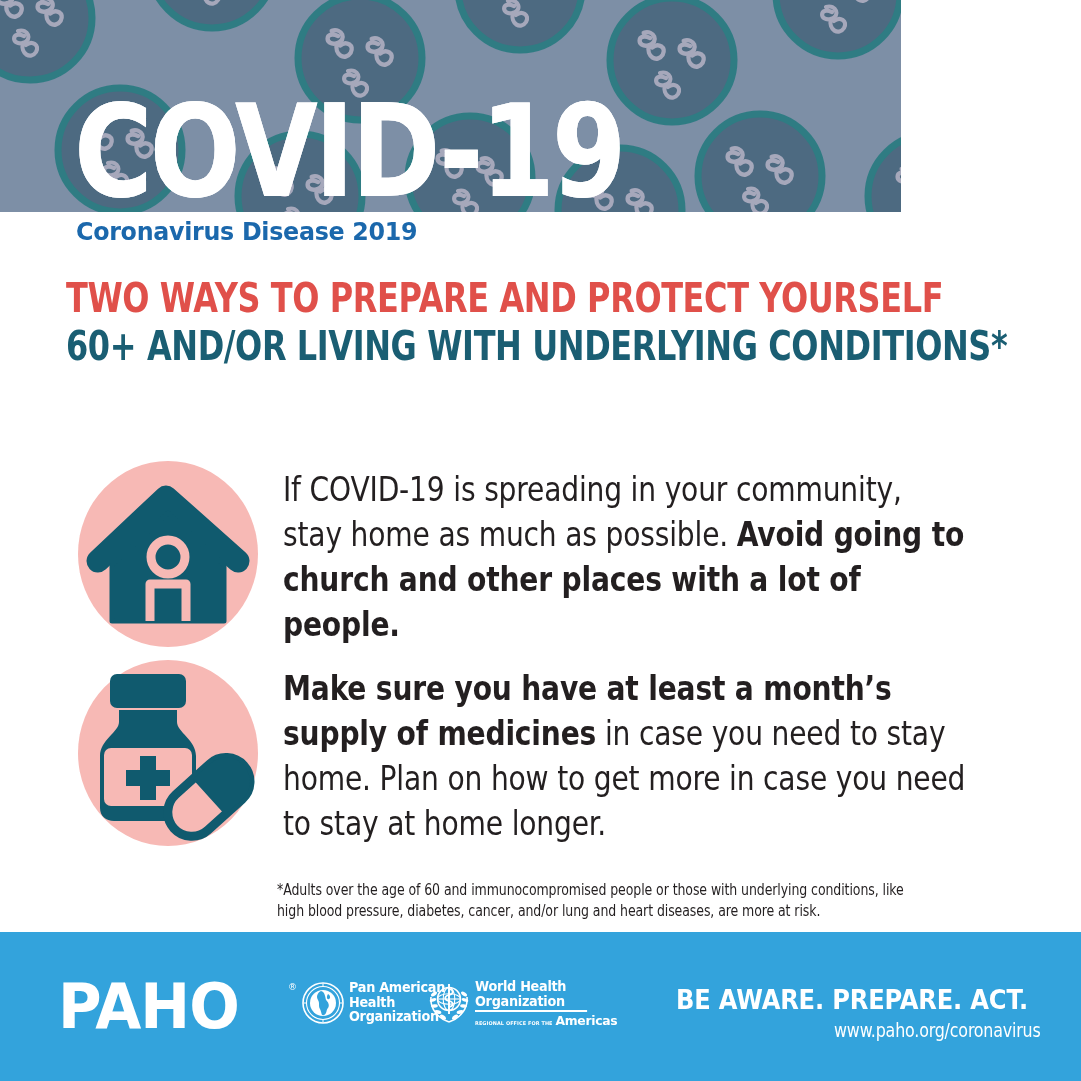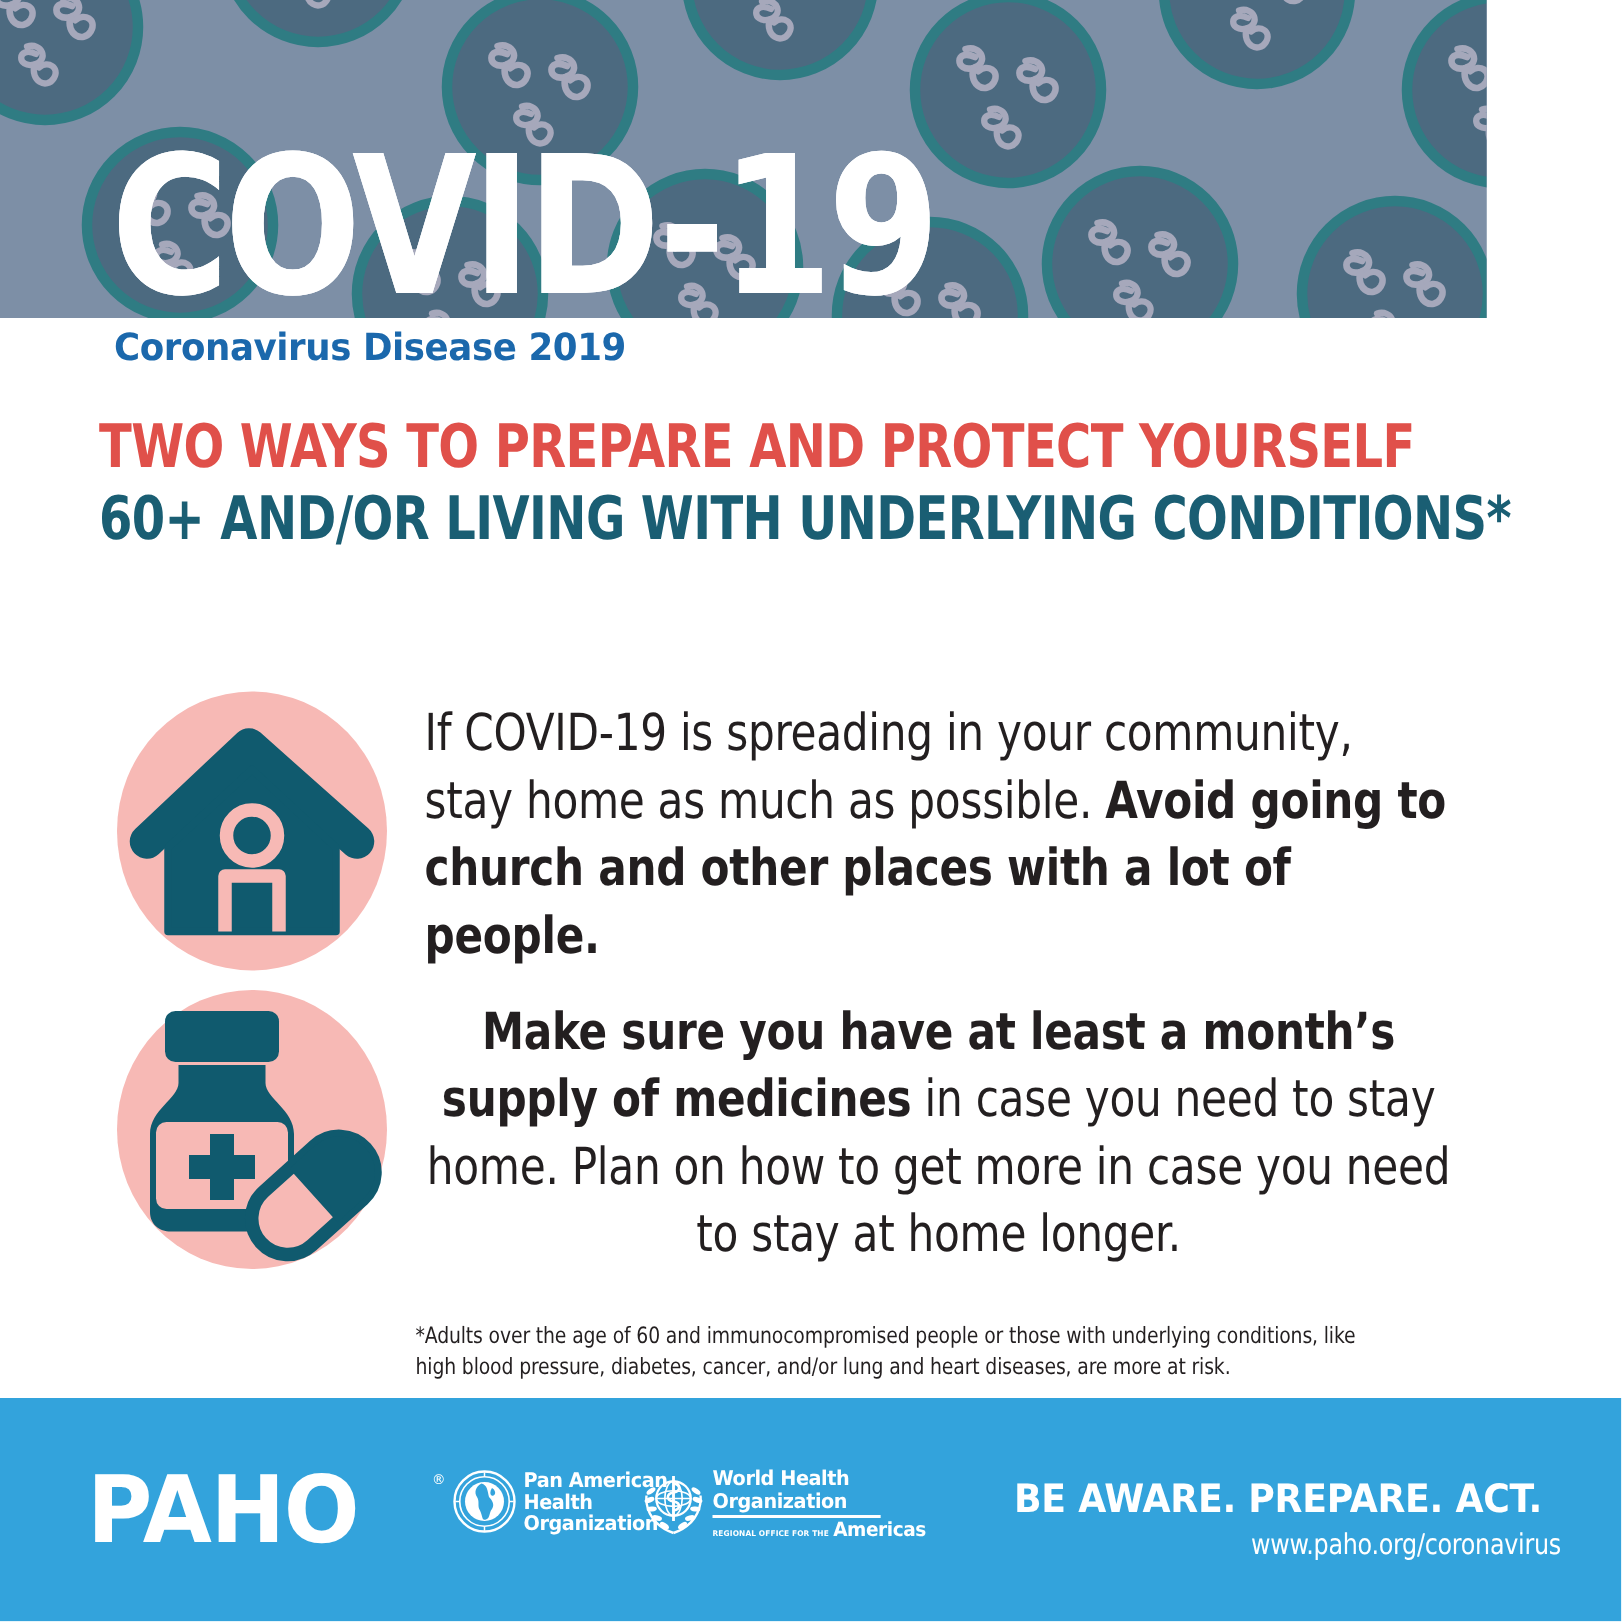--- a/index.html
+++ b/index.html
@@ -12,21 +12,21 @@
   #poster {
     position: relative;
     width: 1081px; height: 1081px;
     background: #ffffff;
     overflow: hidden;
   }
 
   
   #header-band {
     position: absolute; left: 0; top: 0;
-    width: 991px; height: 212px;
+    width: 901px; height: 212px;
     background: #7d8fa6;
     overflow: hidden;
   }
   #virus-pattern { position: absolute; left: 0; top: 0; width: 1081px; height: 212px; }
 
   #covid-title {
     position: absolute;
     left: 74px; top: 88px;
     font-family: "DejaVu Sans", sans-serif;
     font-size: 128px;
@@ -63,21 +63,21 @@
     transform: scaleX(0.80);
     transform-origin: left top;
     white-space: nowrap;
   }
   #heading-line1 { color: #e0504a; }
   #heading-line2 { color: #1a5e73; margin-top: 2px; }
 
   
   .content-row { position: absolute; display: flex; align-items: flex-start; }
   #row-home { left: 78px; top: 437px; margin-top: 24px; }
-  #row-medicine { left: 78px; top: 660px; text-align: center; }
+  #row-medicine { left: 78px; top: 660px; }
 
   .icon-circle {
     width: 180px; height: 186px;
     border-radius: 50%;
     background: #f7b9b5;
     flex: 0 0 auto;
     position: relative;
   }
   .icon-circle svg { position: absolute; left: 0; top: 0; width: 100%; height: 100%; }
 
@@ -129,21 +129,21 @@
   }
   #paho-reg {
     position: absolute; left: 288px; top: 982px;
     font-family: "DejaVu Sans", sans-serif;
     font-size: 9px; color: #ffffff;
   }
 
   
   #paho-lockup {
     position: absolute; left: 302px; top: 980px;
-    display: flex; align-items: flex-start;
+    display: flex; align-items: flex-end;
   }
   #paho-seal { width: 42px; height: 42px; flex: 0 0 auto; }
   #paho-lockup-text {
     margin-left: 5px;
     font-family: "DejaVu Sans", sans-serif;
     font-size: 13.5px; font-weight: bold; color: #ffffff;
     line-height: 14.5px; letter-spacing: -0.3px;
     transform: scaleX(0.95); transform-origin: left top;
   }
 

